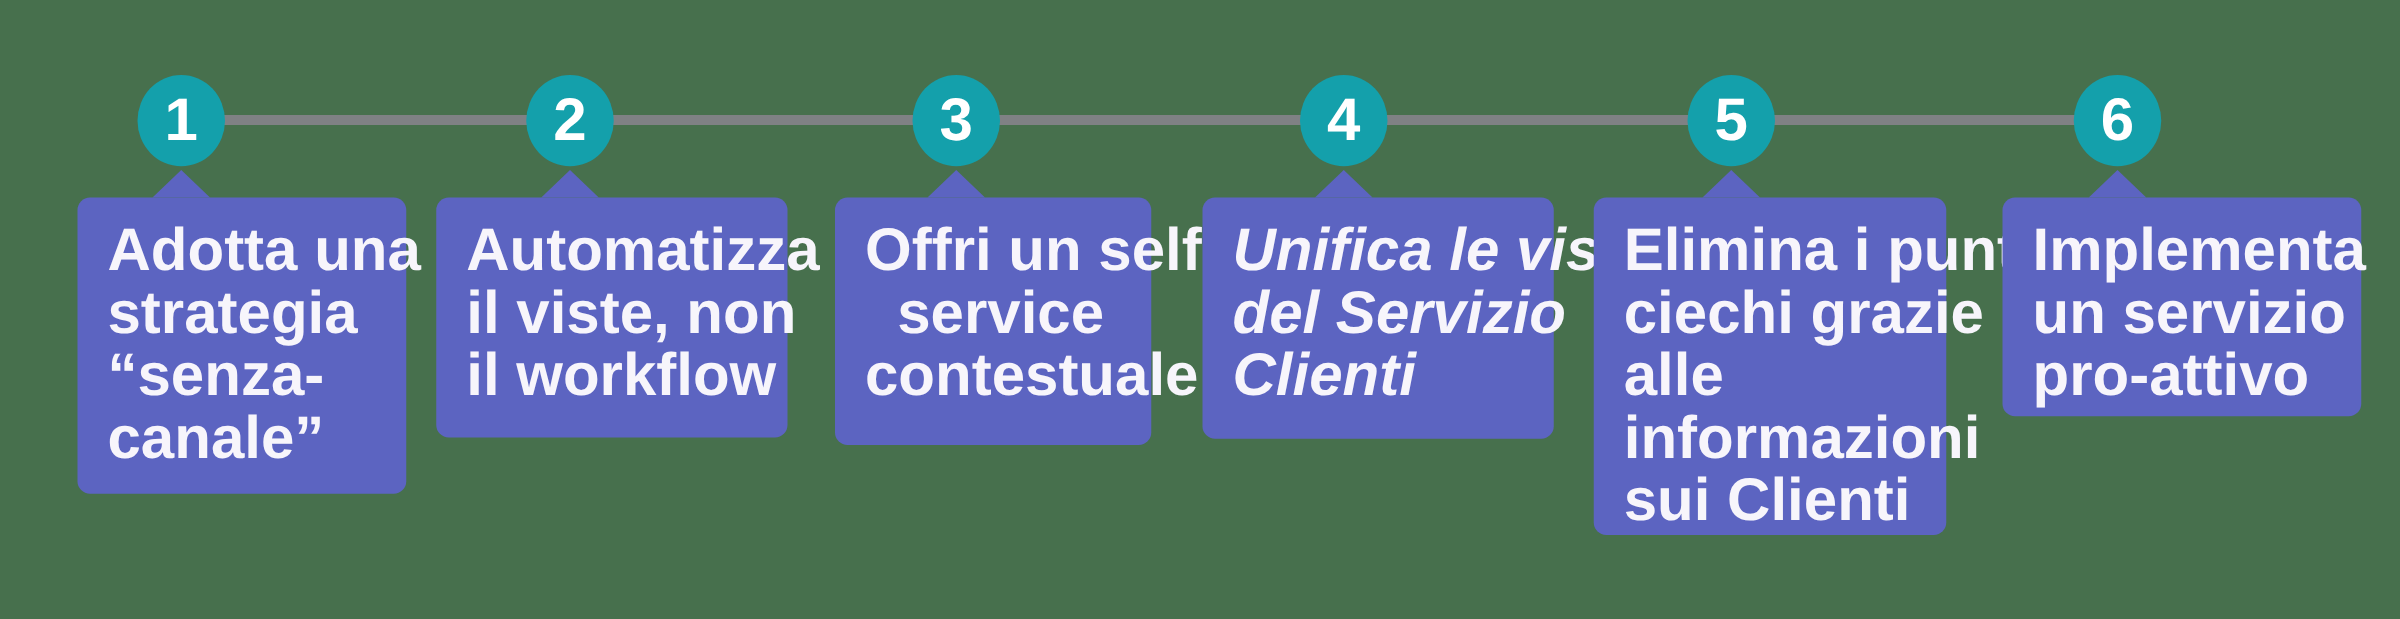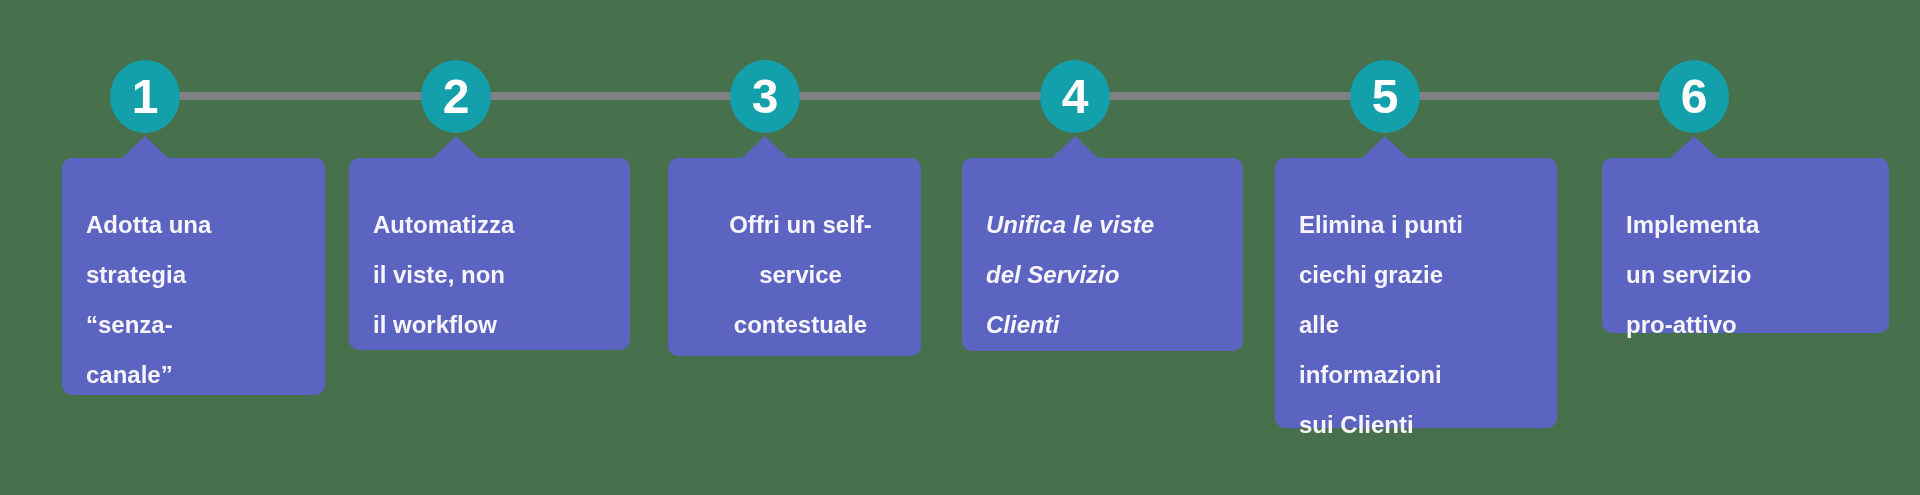--- a/index.html
+++ b/index.html
@@ -52,25 +52,24 @@
     position:absolute;
     top:158px;
     background:var(--callout);
     border-radius:10px;
     padding:18px 12px 0 24px;
     z-index:2;
   }
   .callout .label{
     display:block;
     color:var(--text);
-    font-size:24px;
+    font-size:48px;
     font-weight:700;
     line-height:50px;
     white-space:pre;
-    margin-top:24px;
   }
   
   .step1 .node{left:110px;top:60px;}
   .step2 .node{left:421px;top:60px;}
   .step3 .node{left:730px;top:60px;}
   .step4 .node{left:1040px;top:60px;}
   .step5 .node{left:1350px;top:60px;}
   .step6 .node{left:1659px;top:60px;}
 
   .step1 .pointer{left:122px;top:136px;}

